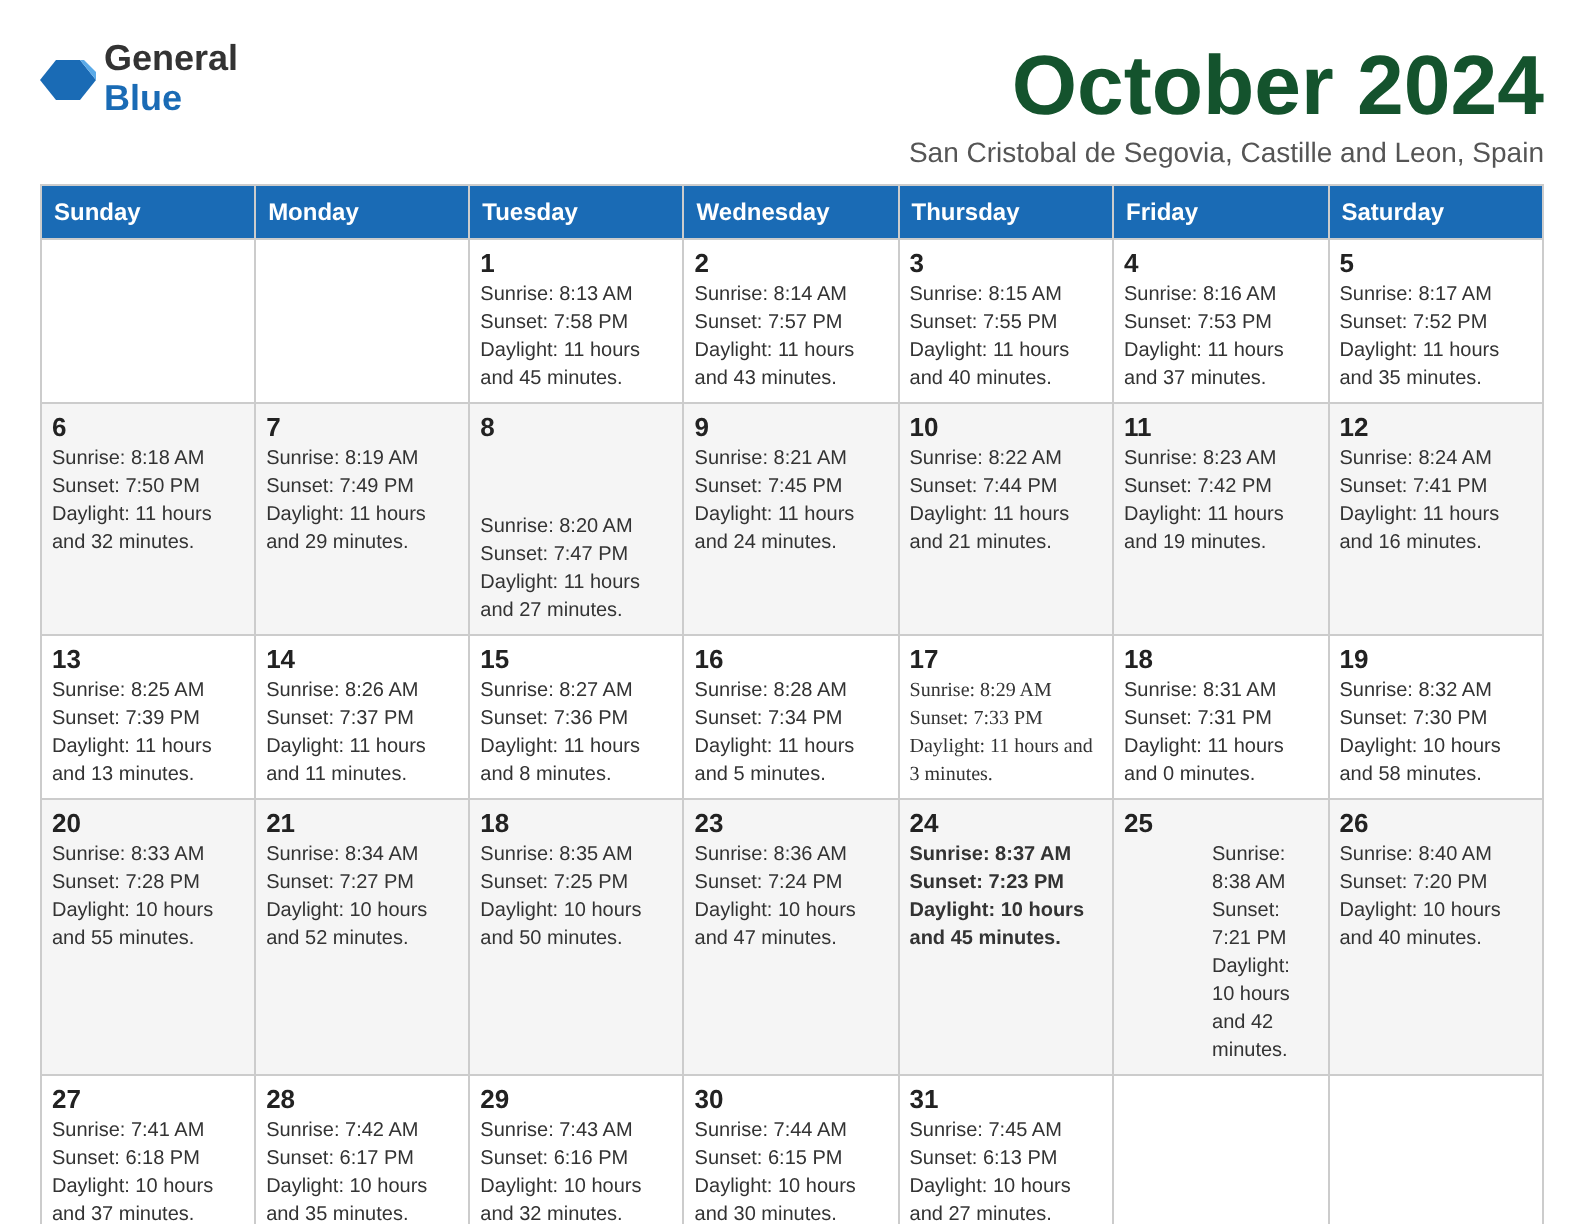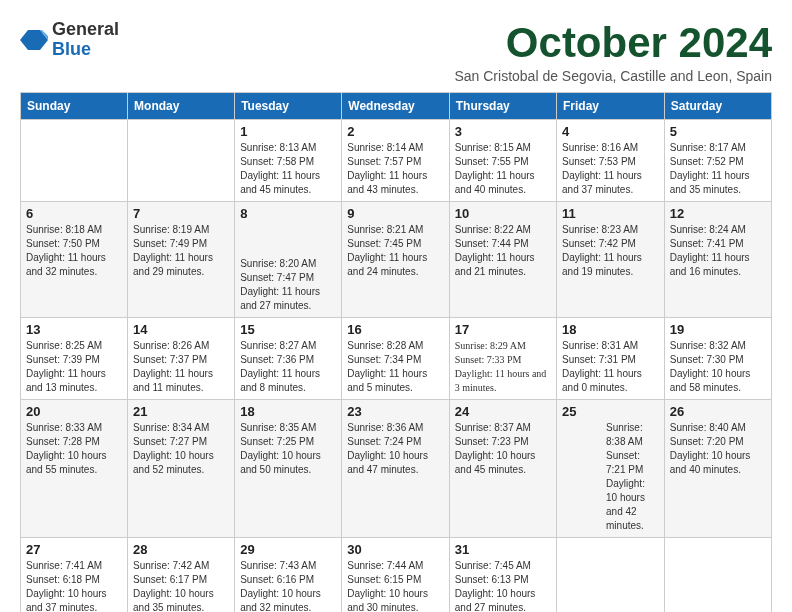--- a/index.html
+++ b/index.html
@@ -271,21 +271,21 @@
 Daylight: 10 hours and 50 minutes.</div>
         </td>
         <td>
           <span class="day-num">23</span>
           <div class="day-info" style="white-space: pre-line;">Sunrise: 8:36 AM
 Sunset: 7:24 PM
 Daylight: 10 hours and 47 minutes.</div>
         </td>
         <td>
           <span class="day-num">24</span>
-          <div class="day-info" style="white-space: pre-line;">Sunrise: 8:37 AM
+          <div class="day-info" style="white-space: pre-line; font-weight: bold;">Sunrise: 8:37 AM
 Sunset: 7:23 PM
 Daylight: 10 hours and 45 minutes.</div>
         </td>
         <td>
           <span class="day-num">25</span>
           <div class="day-info" style="white-space: pre-line; margin-left: 44px;">Sunrise: 8:38 AM
 Sunset: 7:21 PM
 Daylight: 10 hours and 42 minutes.</div>
         </td>
         <td>

